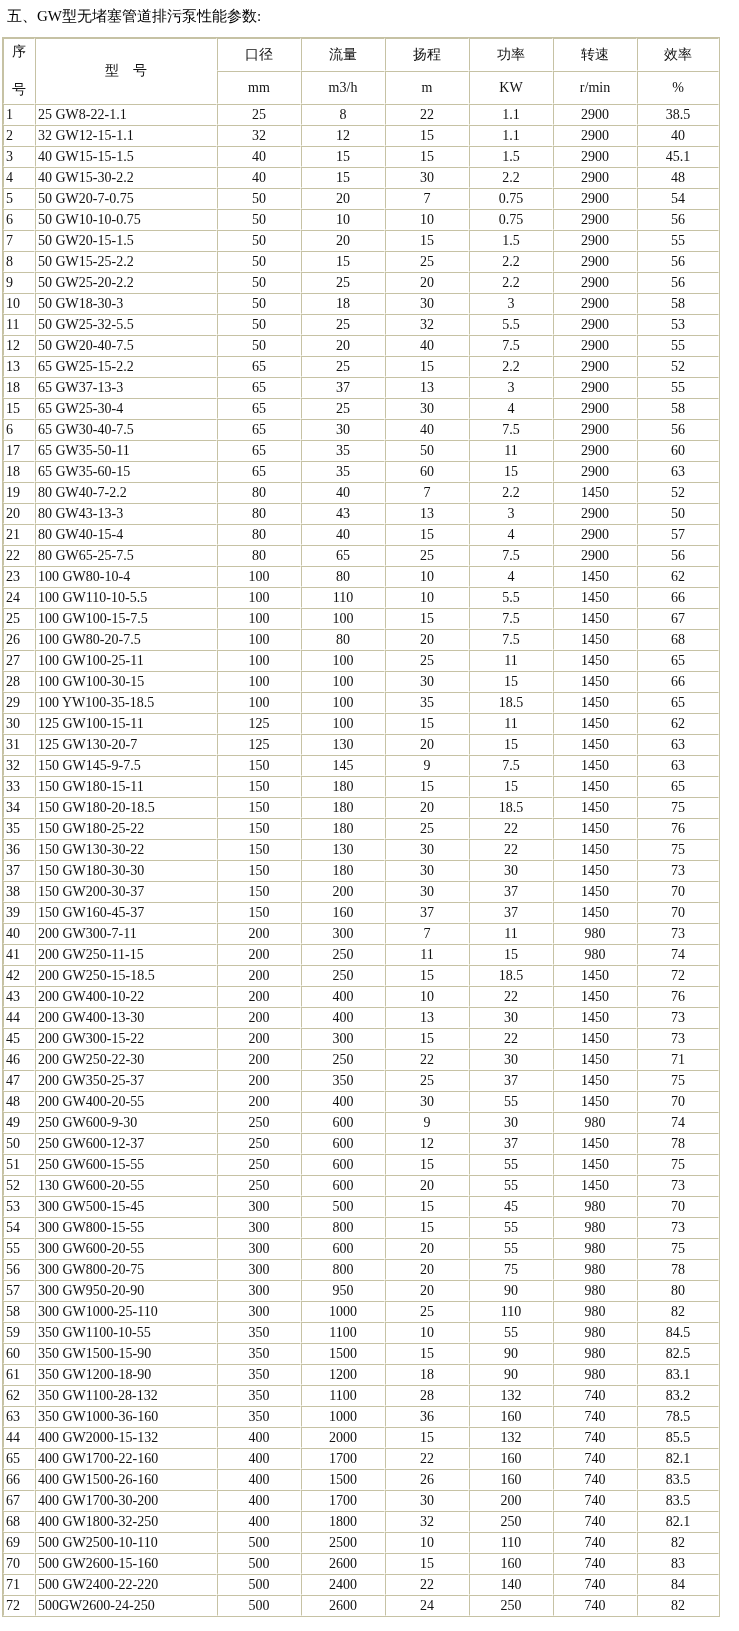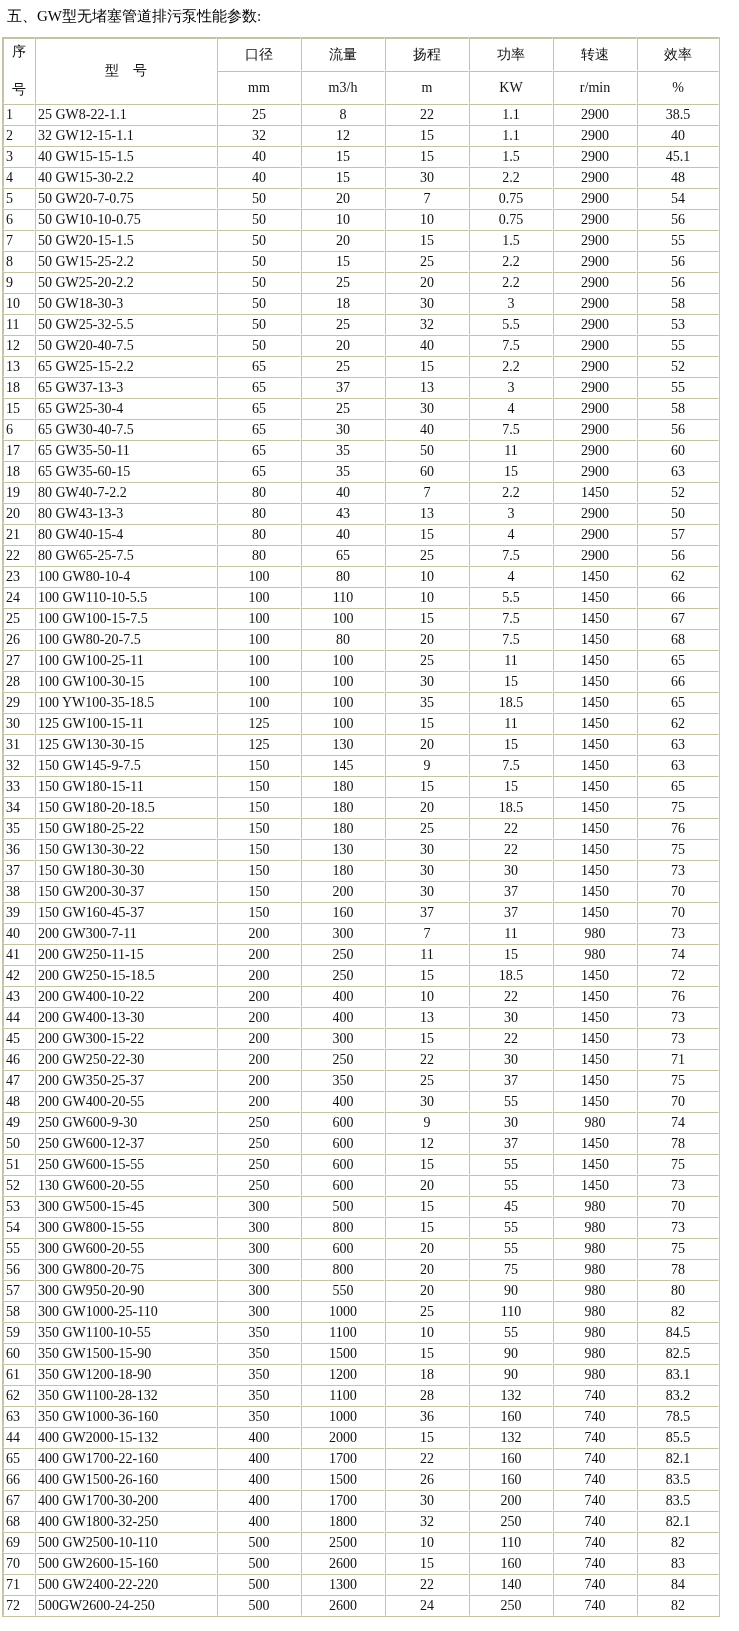--- a/index.html
+++ b/index.html
@@ -388,21 +388,21 @@
           <td class="c-model">125 GW100-15-11</td>
           <td class="c-num">125</td>
           <td class="c-num">100</td>
           <td class="c-num">15</td>
           <td class="c-num">11</td>
           <td class="c-num">1450</td>
           <td class="c-num">62</td>
         </tr>
         <tr>
           <td class="c-no">31</td>
-          <td class="c-model">125 GW130-30-15</td>
+          <td class="c-model">125 GW130-20-7</td>
           <td class="c-num">125</td>
           <td class="c-num">130</td>
           <td class="c-num">20</td>
           <td class="c-num">15</td>
           <td class="c-num">1450</td>
           <td class="c-num">63</td>
         </tr>
         <tr>
           <td class="c-no">32</td>
           <td class="c-model">150 GW145-9-7.5</td>
@@ -650,21 +650,21 @@
           <td class="c-num">800</td>
           <td class="c-num">20</td>
           <td class="c-num">75</td>
           <td class="c-num">980</td>
           <td class="c-num">78</td>
         </tr>
         <tr>
           <td class="c-no">57</td>
           <td class="c-model">300 GW950-20-90</td>
           <td class="c-num">300</td>
-          <td class="c-num">550</td>
+          <td class="c-num">950</td>
           <td class="c-num">20</td>
           <td class="c-num">90</td>
           <td class="c-num">980</td>
           <td class="c-num">80</td>
         </tr>
         <tr>
           <td class="c-no">58</td>
           <td class="c-model">300 GW1000-25-110</td>
           <td class="c-num">300</td>
           <td class="c-num">1000</td>
@@ -790,21 +790,21 @@
           <td class="c-num">2600</td>
           <td class="c-num">15</td>
           <td class="c-num">160</td>
           <td class="c-num">740</td>
           <td class="c-num">83</td>
         </tr>
         <tr>
           <td class="c-no">71</td>
           <td class="c-model">500 GW2400-22-220</td>
           <td class="c-num">500</td>
-          <td class="c-num">1300</td>
+          <td class="c-num">2400</td>
           <td class="c-num">22</td>
           <td class="c-num">140</td>
           <td class="c-num">740</td>
           <td class="c-num">84</td>
         </tr>
         <tr>
           <td class="c-no">72</td>
           <td class="c-model">500GW2600-24-250</td>
           <td class="c-num">500</td>
           <td class="c-num">2600</td>

